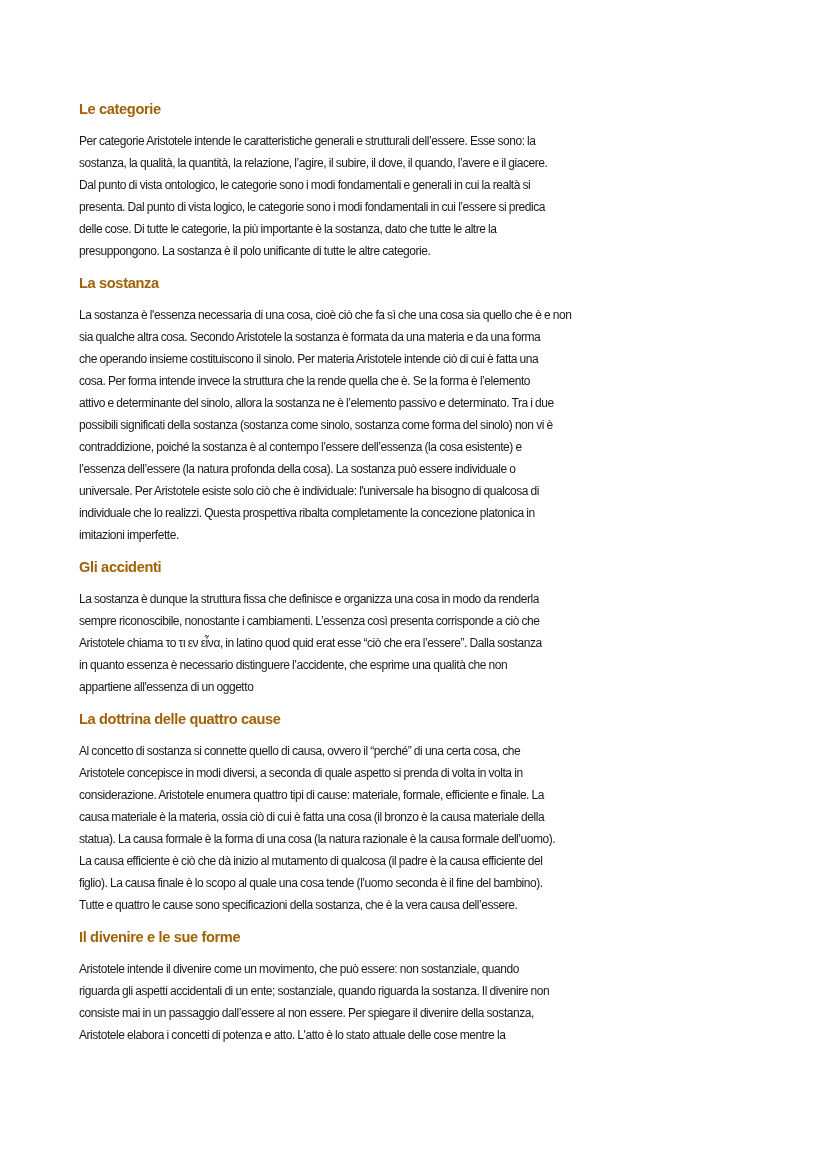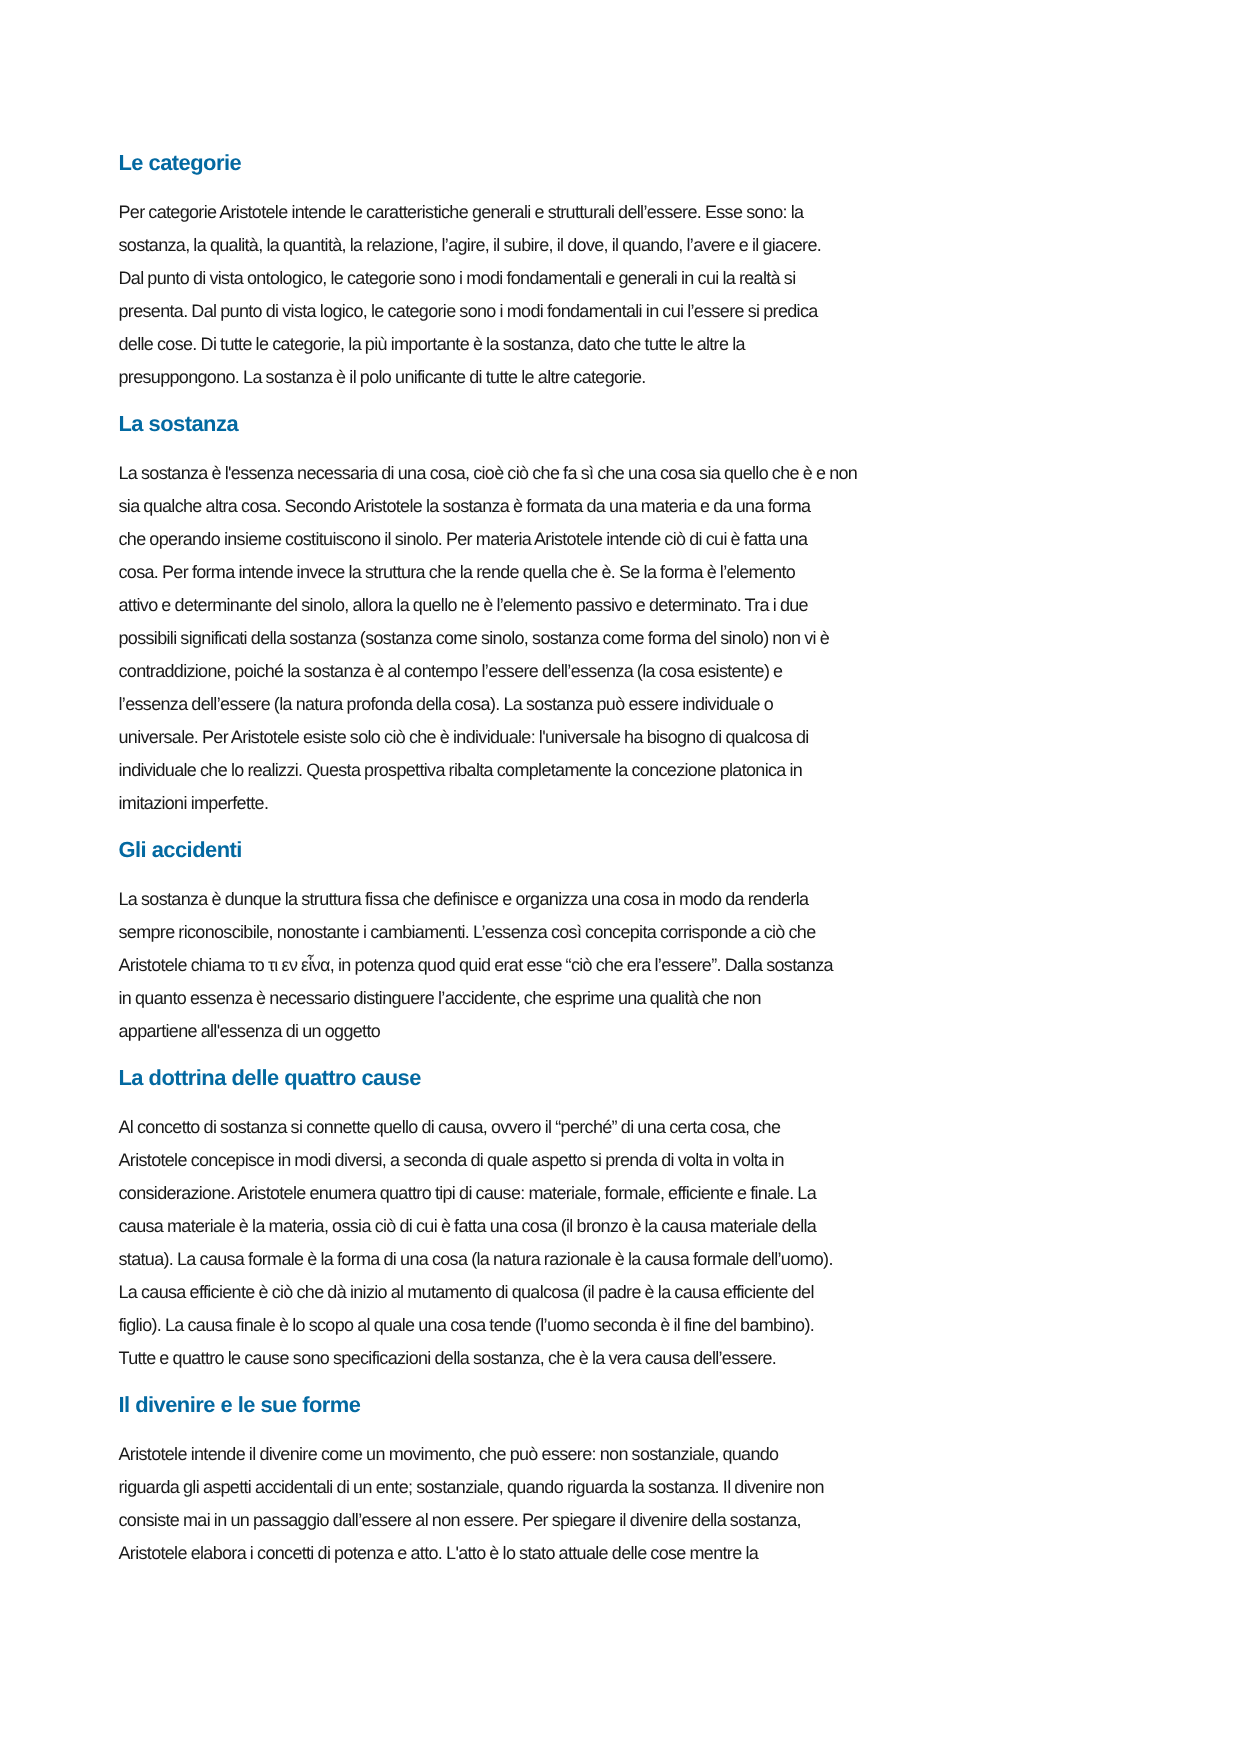--- a/index.html
+++ b/index.html
@@ -20,21 +20,21 @@
       left: 79px;
       top: 98px;
       width: 680px;
     }
     .section-heading {
       font-weight: bold;
       font-size: 14.6px;
       line-height: 22px;
       margin: 0 0 10px 0;
       letter-spacing: -0.35px;
-      color: #0369a1;
+      color: #a16207;
     }
     .section-body {
       font-size: 12px;
       line-height: 22px;
       margin: 0 0 10px 0;
       letter-spacing: -0.45px;
       word-spacing: -0.3px;
       white-space: normal;
     }
     .line {
@@ -61,36 +61,36 @@
     </p>
   </section>
 
   <section>
     <h2 class="section-heading">La sostanza</h2>
     <p class="section-body">
       <span class="line">La sostanza è l'essenza necessaria di una cosa, cioè ciò che fa sì che una cosa sia quello che è e non</span>
       <span class="line">sia qualche altra cosa. Secondo Aristotele la sostanza è formata da una materia e da una forma</span>
       <span class="line">che operando insieme costituiscono il sinolo. Per materia Aristotele intende ciò di cui è fatta una</span>
       <span class="line">cosa. Per forma intende invece la struttura che la rende quella che è. Se la forma è l’elemento</span>
-      <span class="line">attivo e determinante del sinolo, allora la quello ne è l’elemento passivo e determinato. Tra i due</span>
+      <span class="line">attivo e determinante del sinolo, allora la sostanza ne è l’elemento passivo e determinato. Tra i due</span>
       <span class="line">possibili significati della sostanza (sostanza come sinolo, sostanza come forma del sinolo) non vi è</span>
       <span class="line">contraddizione, poiché la sostanza è al contempo l’essere dell’essenza (la cosa esistente) e</span>
       <span class="line">l’essenza dell’essere (la natura profonda della cosa). La sostanza può essere individuale o</span>
       <span class="line">universale. Per Aristotele esiste solo ciò che è individuale: l'universale ha bisogno di qualcosa di</span>
       <span class="line">individuale che lo realizzi. Questa prospettiva ribalta completamente la concezione platonica in</span>
       <span class="line">imitazioni imperfette.</span>
     </p>
   </section>
 
   <section>
     <h2 class="section-heading">Gli accidenti</h2>
     <p class="section-body">
       <span class="line">La sostanza è dunque la struttura fissa che definisce e organizza una cosa in modo da renderla</span>
-      <span class="line">sempre riconoscibile, nonostante i cambiamenti. L’essenza così concepita corrisponde a ciò che</span>
-      <span class="line"><span>Aristotele chiama το τι εν εἶνα, in potenza </span><span class="it">quod quid erat esse</span><span> “ciò che era l’essere”. Dalla sostanza</span></span>
+      <span class="line">sempre riconoscibile, nonostante i cambiamenti. L’essenza così presenta corrisponde a ciò che</span>
+      <span class="line"><span>Aristotele chiama το τι εν εἶνα, in latino </span><span class="it">quod quid erat esse</span><span> “ciò che era l’essere”. Dalla sostanza</span></span>
       <span class="line">in quanto essenza è necessario distinguere l’accidente, che esprime una qualità che non</span>
       <span class="line">appartiene all'essenza di un oggetto</span>
     </p>
   </section>
 
   <section>
     <h2 class="section-heading">La dottrina delle quattro cause</h2>
     <p class="section-body">
       <span class="line">Al concetto di sostanza si connette quello di causa, ovvero il “perché” di una certa cosa, che</span>
       <span class="line">Aristotele concepisce in modi diversi, a seconda di quale aspetto si prenda di volta in volta in</span>

